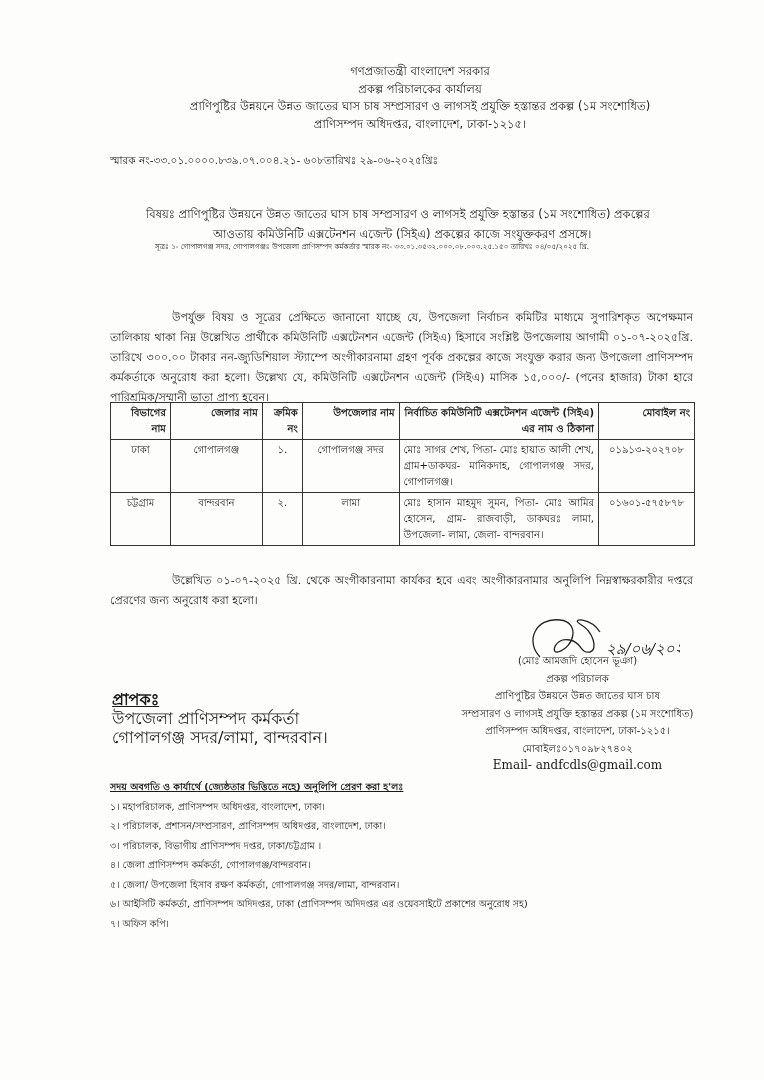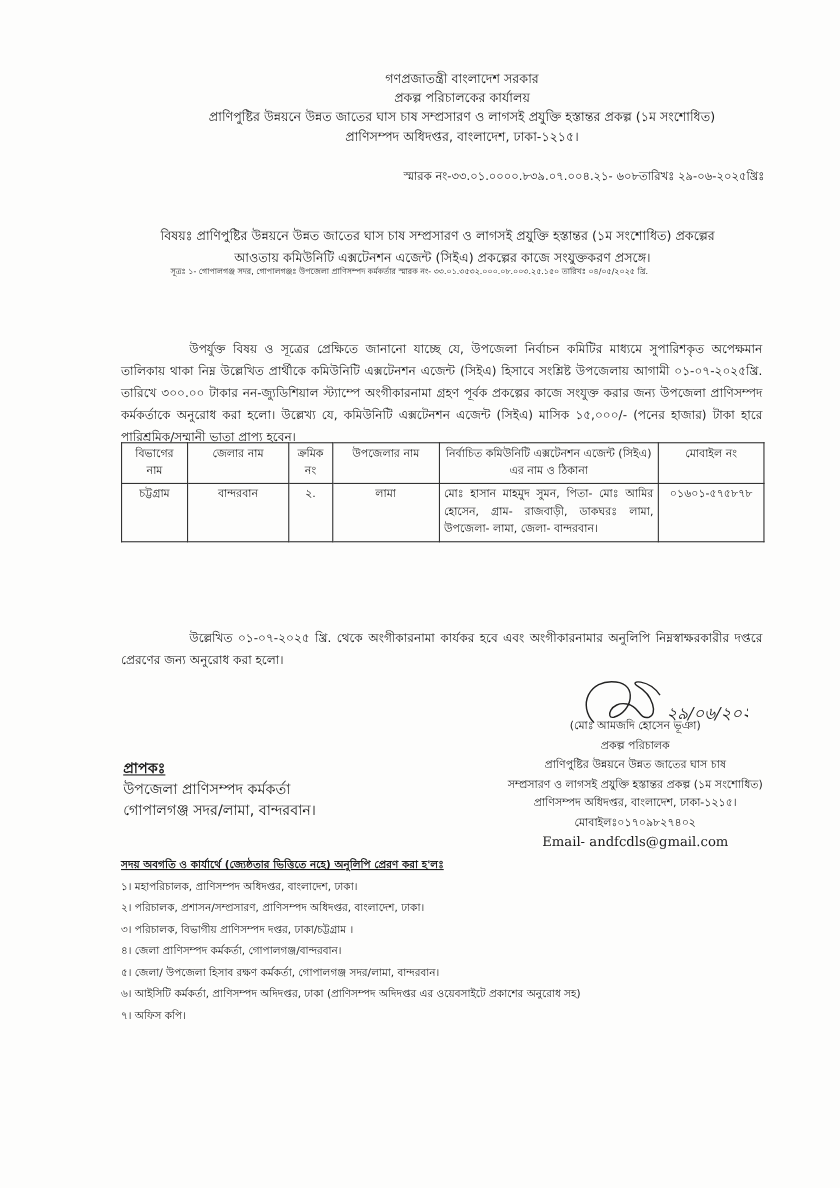--- a/index.html
+++ b/index.html
@@ -4,36 +4,36 @@
 <style>
   html, body { margin: 0; padding: 0; }
   body {
     width: 764px; height: 1080px; background: #fdfdfc; color: #1a1a1a;
     font-family: "DejaVu Sans", "Liberation Sans", sans-serif;
     position: relative; overflow: hidden;
   }
   .page { position: absolute; left: 0; top: 0; width: 764px; height: 1080px; }
   .hdr { position: absolute; left: 0; width: 764px; text-align: center; font-size: 11.5px; line-height: 17.5px; top: 63px; padding-left: 38px; }
   .hdr div { white-space: nowrap; }
-  .memo-row { position: absolute; top: 153px; left: 110px; width: 585px; font-size: 10.5px; display: flex; justify-content: flex-end; }
+  .memo-row { position: absolute; top: 153px; left: 110px; width: 585px; font-size: 10.5px; display: flex; justify-content: flex-start; }
   .subject { position: absolute; top: 204px; left: 110px; width: 590px; font-size: 11.5px; line-height: 20px; margin-left: 36px; }
   .subject .l2 { padding-left: 67px; }
   .refs { position: absolute; top: 240px; left: 110px; width: 600px; font-size: 7.2px; line-height: 13.5px; white-space: nowrap; margin-left: 45px; }
   .body-para { position: absolute; top: 308px; left: 110px; width: 583px; font-size: 11px; line-height: 20px; text-align: justify; text-indent: 62px; }
   table.cea { position: absolute; top: 402px; left: 110px; width: 585px; border-collapse: collapse; font-size: 10px; }
   table.cea th, table.cea td { border: 1px solid #333; padding: 2px 4px; vertical-align: top; line-height: 16px; }
-  table.cea th { font-weight: normal; text-align: center; }
+  table.cea th { font-weight: bold; text-align: right; }
   table.cea td.c { text-align: center; }
   table.cea td.addr { text-align: justify; }
   .closing { position: absolute; top: 571px; left: 110px; width: 583px; font-size: 11px; line-height: 20px; text-align: justify; text-indent: 62px; }
   .sig-block { position: absolute; top: 612px; left: 455px; width: 245px; text-align: center; font-size: 10px; line-height: 17.5px; }
   .sig-svg { position: absolute; top: 612px; left: 520px; width: 160px; height: 55px; }
   .sig-text { margin-top: 40px; }
   .email { font-family: "DejaVu Serif", "Liberation Serif", serif; font-size: 12px; }
-  .recipient { position: absolute; top: 690px; left: 112px; font-size: 13px; line-height: 19px; }
+  .recipient { position: absolute; top: 690px; left: 112px; font-size: 16px; line-height: 19px; }
   .recipient .lbl { font-weight: bold; text-decoration: underline; }
   .cc { position: absolute; top: 777px; left: 110px; font-size: 9.5px; line-height: 19.5px; }
   .cc .cc-title { font-weight: bold; text-decoration: underline; }
   .cc div { white-space: nowrap; }
 </style>
 </head>
 <body>
 
 <div class="page">
 
@@ -74,20 +74,28 @@
         <th>বিভাগের নাম</th>
         <th>জেলার নাম</th>
         <th>ক্রমিক নং</th>
         <th>উপজেলার নাম</th>
         <th>নির্বাচিত কমিউনিটি এক্সটেনশন এজেন্ট (সিইএ) এর নাম ও ঠিকানা</th>
         <th>মোবাইল নং</th>
       </tr>
     </thead>
     <tbody>
       <tr>
+        <td class="c">ঢাকা</td>
+        <td class="c">গোপালগঞ্জ</td>
+        <td class="c">১.</td>
+        <td class="c">গোপালগঞ্জ সদর</td>
+        <td class="addr">মোঃ সাগর শেখ, পিতা- মোঃ হায়াত আলী শেখ, গ্রাম+ডাকঘর- মানিকদাহ, গোপালগঞ্জ সদর, গোপালগঞ্জ।</td>
+        <td class="c">০১৯১৩-২০২৭০৮</td>
+      </tr>
+      <tr>
         <td class="c">চট্টগ্রাম</td>
         <td class="c">বান্দরবান</td>
         <td class="c">২.</td>
         <td class="c">লামা</td>
         <td class="addr">মোঃ হাসান মাহমুদ সুমন, পিতা- মোঃ আমির হোসেন, গ্রাম- রাজবাড়ী, ডাকঘরঃ লামা, উপজেলা- লামা, জেলা- বান্দরবান।</td>
         <td class="c">০১৬০১-৫৭৫৮৭৮</td>
       </tr>
     </tbody>
   </table>
 

